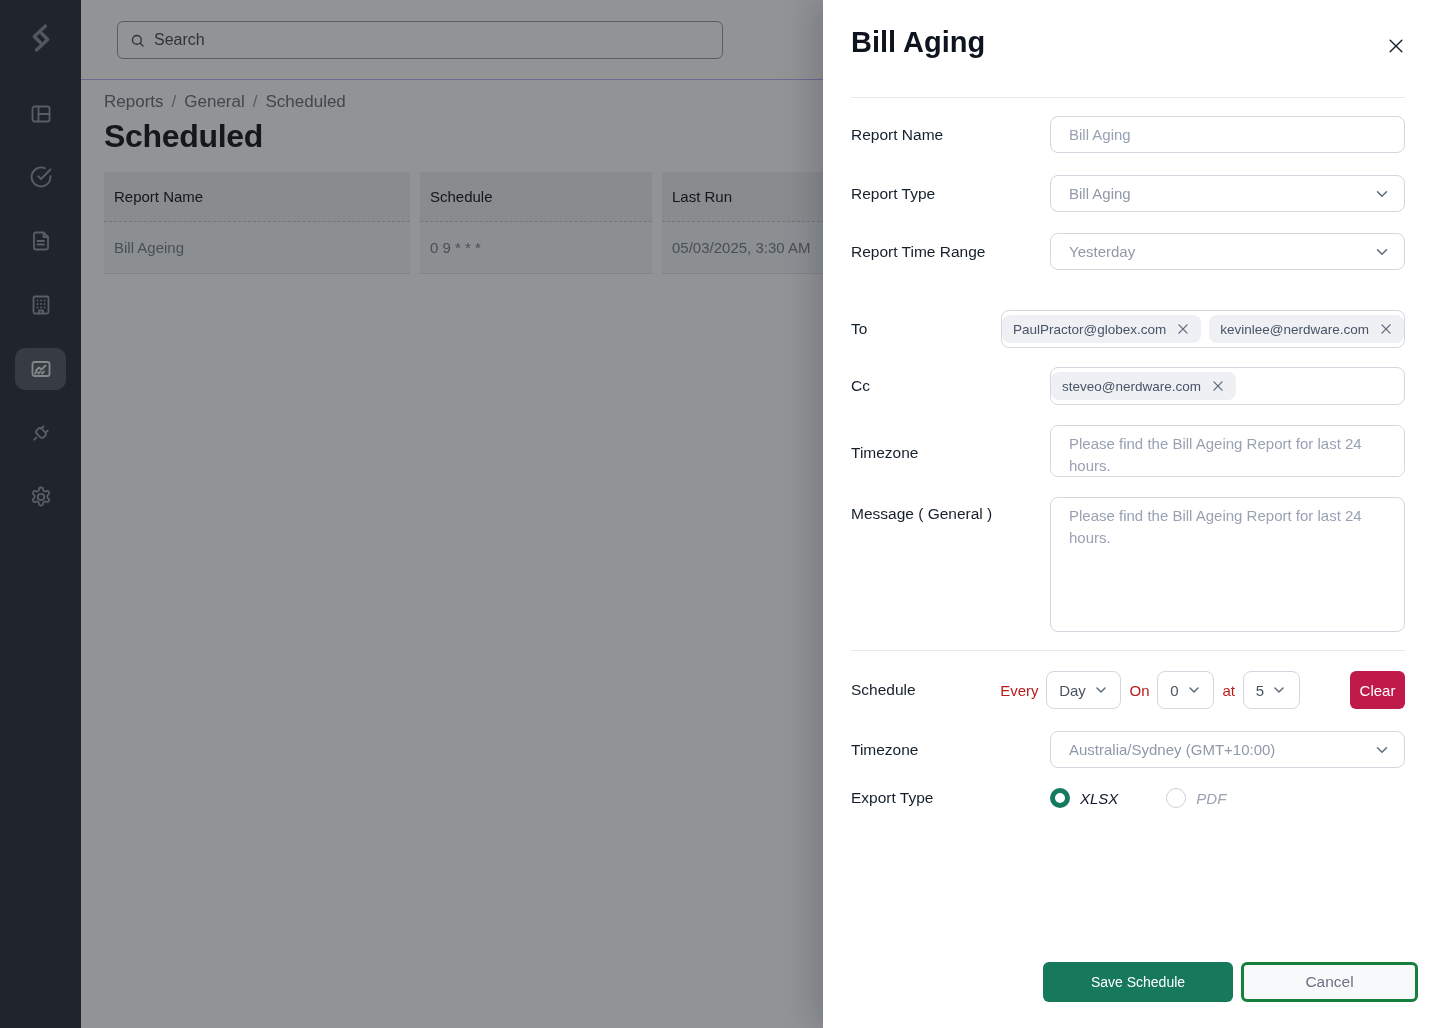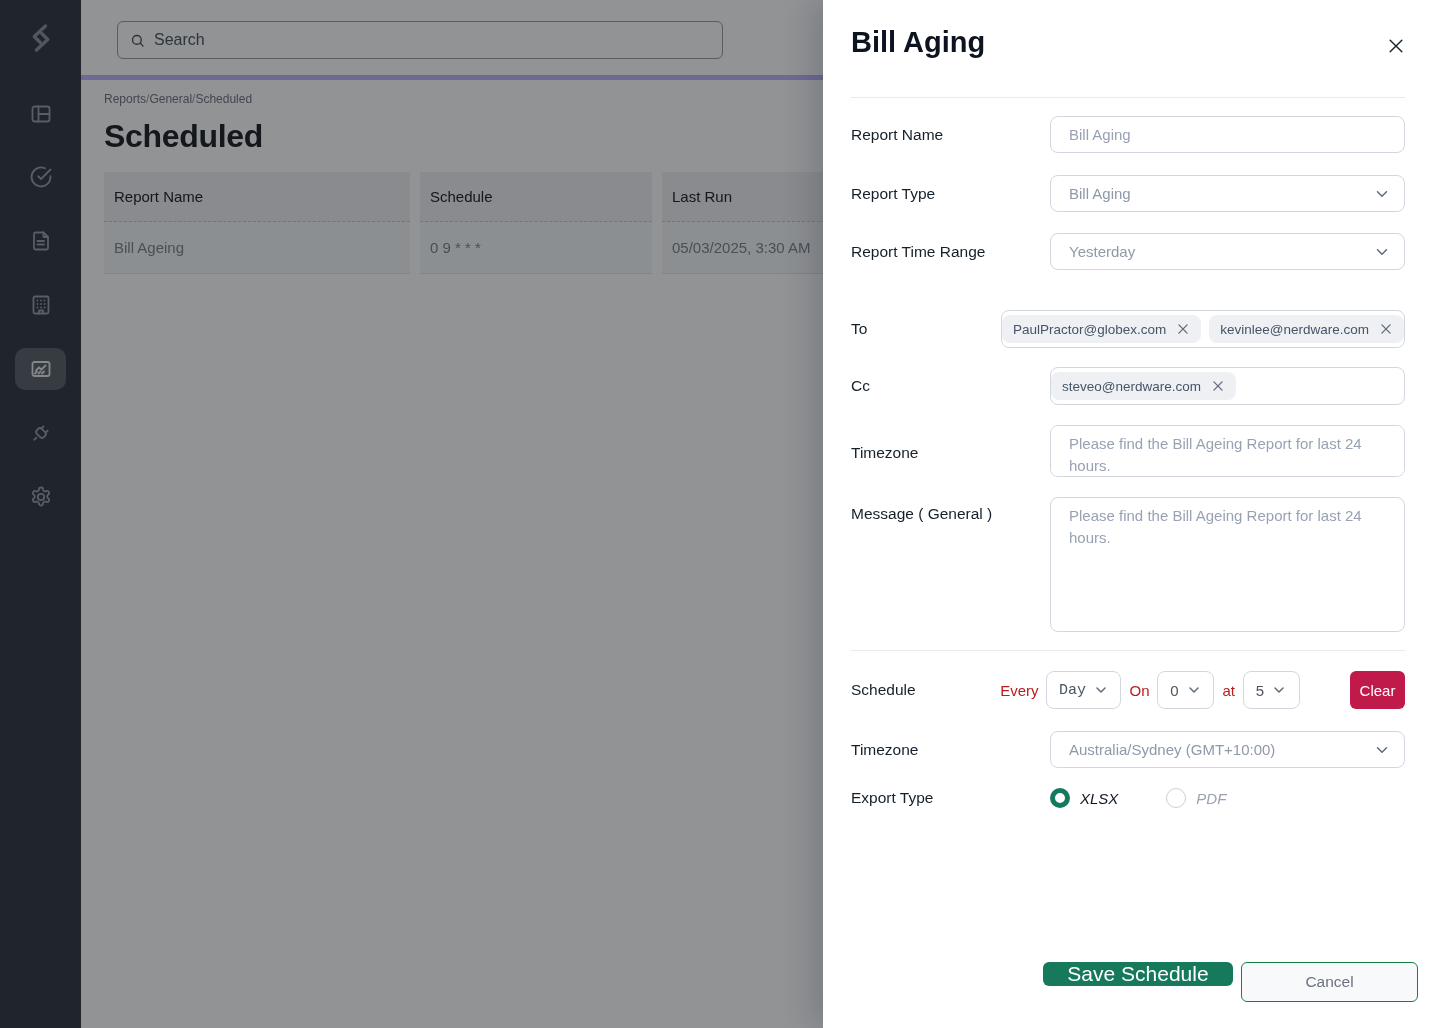--- a/index.html
+++ b/index.html
@@ -9,26 +9,26 @@
   
   .sidebar { position:absolute; left:0; top:0; width:81px; height:1028px; background:#343b41; z-index:1; }
   .side-logo { position:absolute; top:20px; left:50%; transform:translateX(-50%); }
   .nav-ico { position:absolute; left:50%; transform:translateX(-50%); width:24px; height:24px; cursor:pointer; }
   .nav-ico svg { stroke:#9aa1a8; }
   .nav-active-bg { position:absolute; left:15px; width:51px; height:42px; border-radius:10px; background:#5d646b; cursor:pointer; }
   .nav-active-bg svg { position:absolute; left:50%; top:50%; transform:translate(-50%,-50%); stroke:#e8ebee; }
 
   
   .main { position:absolute; left:81px; top:0; width:1359px; height:1028px; background:#fff; }
-  .topbar { position:relative; height:80px; border-bottom:5px solid #c4b5fd; }
+  .topbar { position:relative; height:80px; border-bottom:1px solid #c4b5fd; }
   .searchbox { position:absolute; left:36px; top:21px; width:606px; height:38px; border:1px solid #98a0a8;
     border-radius:6px; display:flex; align-items:center; gap:9px; padding:0 12px; cursor:text; background:#fff; }
   .searchbox span { font-size:16px; color:#4d565e; }
   .content { position:relative; }
-  .breadcrumb { position:absolute; left:23px; top:12px; font-size:12px; color:#707880; display:flex; }
+  .breadcrumb { position:absolute; left:23px; top:12px; font-size:17px; color:#707880; display:flex; gap:8px; }
   .breadcrumb .crumb { cursor:pointer; }
   .breadcrumb .sep { color:#9aa1a8; }
   .page-title { position:absolute; left:23px; top:38px; font-size:32px; font-weight:700; color:#212529; letter-spacing:-.3px; }
   .rtable { position:absolute; left:23px; top:92px; width:1336px; }
   .thead, .trow { display:flex; gap:10px; }
   .thead .cell { background:#f0f1f3; height:50px; display:flex; align-items:center; padding:0 10px;
     font-size:15px; color:#212529; font-weight:500; border-bottom:1px dashed #c6cbd1; }
   .trow .cell { background:#f7f8fa; height:52px; display:flex; align-items:center; padding:0 10px;
     font-size:15px; color:#7e868e; border-bottom:1px solid #e2e5e9; }
   .c1 { width:306px; } .c2 { width:232px; } .c3 { flex:1; }
@@ -58,36 +58,36 @@
   .chip { flex:none; height:28px; background:#eef0f3; border-radius:8px; display:inline-flex; align-items:center;
     gap:10px; padding:0 11px; font-size:13.5px; color:#475467; white-space:nowrap; }
   .chip .x { cursor:pointer; display:inline-flex; }
   textarea.ibox { resize:none; outline:none; padding:7px 18px; font-size:15px; line-height:22px; color:#98a2b3;
     font-family:"Liberation Sans","DejaVu Sans",sans-serif; }
 
   .schedrow { display:flex; align-items:center; gap:8px; }
   .sched-word { font-size:15px; color:#b91c1c; }
   .mini-sel { height:38px; border:1px solid #d2d7df; border-radius:8px; display:flex; align-items:center;
     justify-content:center; gap:7px; font-size:15px; color:#4a5560; cursor:pointer; background:#fff; }
-  .sel-day { width:75px;font-family:Liberation Mono, monospace; } .sel-num { width:57px; }
+  .sel-day { width:75px; } .sel-num { width:57px; }
   .btn-clear { width:55px; height:38px; border:none; border-radius:6px; background:#c01a4b; color:#fff;
     font-size:15px; cursor:pointer; font-family:inherit;margin-left:42px; }
 
   .radio-row { display:flex; align-items:center; gap:48px; }
   .radio-opt { display:flex; align-items:center; gap:10px; cursor:pointer;font-style:italic; }
   .rdot { width:20px; height:20px; border-radius:50%; background:#fff; }
   .rdot.on { border:5.5px solid #14795f; }
   .rdot.off { border:1.5px solid #c9d0d8; }
   .ropt-label-on { font-size:15px; color:#0f1728; font-weight:500; }
   .ropt-label-off { font-size:15px; color:#98a2b3; }
 
   .btnrow { position:absolute; left:220px; top:962px; display:flex; gap:8px; }
-  .btn-save { width:190px; height:24px; border:none; border-radius:6px; background:#17795c; color:#fff;
-    font-size:21px; cursor:pointer; font-family:inherit; }
-  .btn-cancel { width:177px; height:40px; border:1px solid #15803d; border-radius:6px; background:#f8f9fa;
+  .btn-save { width:190px; height:40px; border:none; border-radius:6px; background:#17795c; color:#fff;
+    font-size:14px; cursor:pointer; font-family:inherit; }
+  .btn-cancel { width:177px; height:40px; border:3px solid #15803d; border-radius:6px; background:#f8f9fa;
     color:#6b7280; font-size:15.5px; cursor:pointer; font-family:inherit; }
 
   svg { display:block; }
 </style>
 </head>
 <body>
 
 <aside class="sidebar">
   <div class="side-logo">
     <svg width="36" height="36" viewBox="0 0 24 24" fill="none" stroke="#8d949c" stroke-width="2.2" stroke-linecap="round" stroke-linejoin="round">

